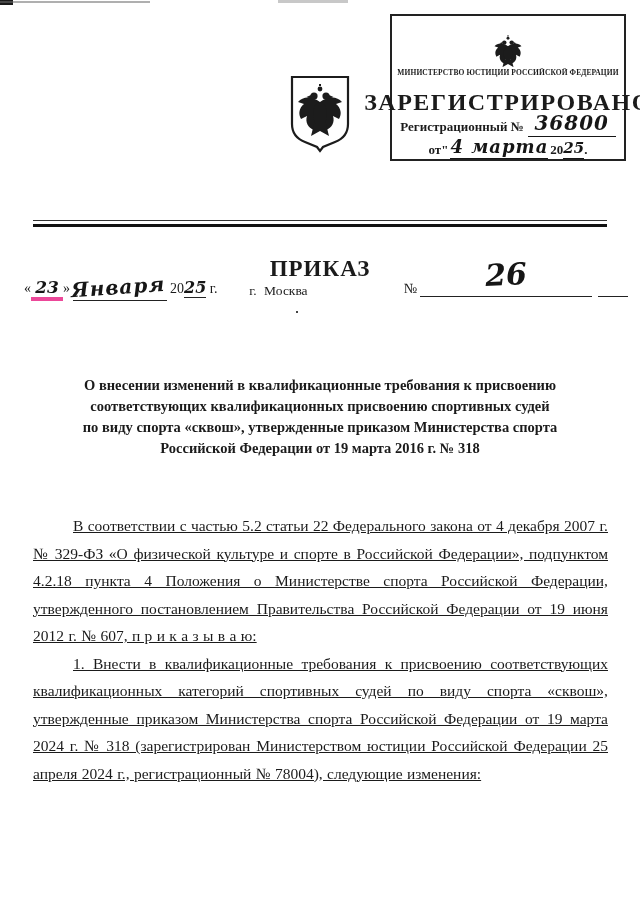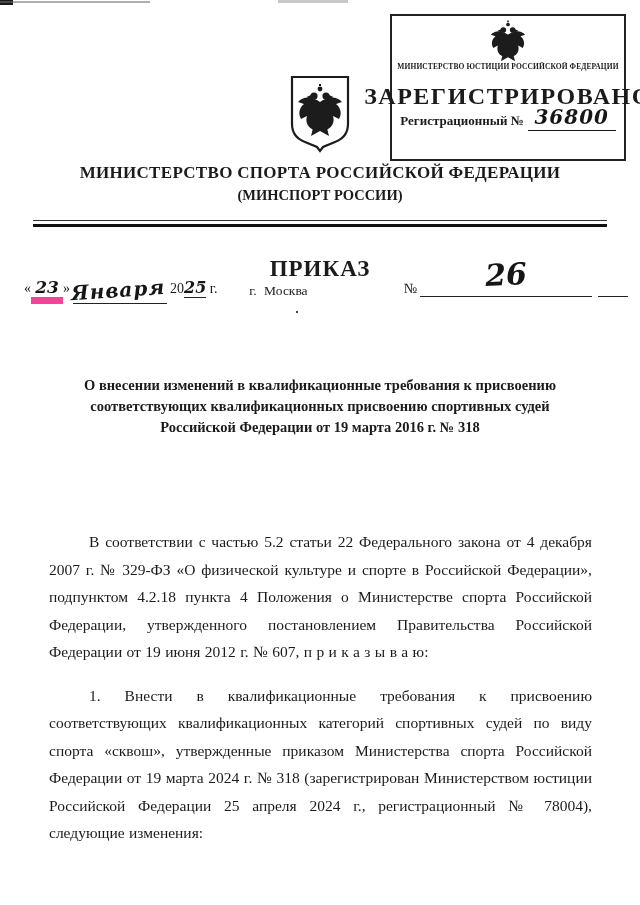--- a/index.html
+++ b/index.html
@@ -13,21 +13,21 @@
   
   .corner-mark { position:absolute; left:0; top:0; width:13px; height:5px; background:#1a1a1a; }
   .topline { position:absolute; left:0; top:1px; width:150px; height:2px; background:rgba(110,110,110,.55); }
   .topdash { position:absolute; left:278px; top:0; width:70px; height:3px; background:rgba(110,110,110,.38); }
   .dot { position:absolute; left:296px; top:311px; width:2px; height:2px; background:#444; }
 
   
   .stamp {
     position:absolute; left:390px; top:14px; width:236px; height:147px;
     border:2px solid #222; box-sizing:border-box;
-    display:flex; flex-direction:column; align-items:center; padding-top:3px;
+    display:flex; flex-direction:column; align-items:center; padding-top:18px;
   }
   .stamp-ministry { font-size:7.5px; font-weight:bold; white-space:nowrap; margin-top:1px; letter-spacing:.1px; }
   .stamp-registered { font-size:24px; font-weight:bold; letter-spacing:1.5px; margin-top:15px; line-height:20px; }
   .stamp-regline { font-size:13px; font-weight:bold; display:flex; align-items:flex-end; margin-top:1px; line-height:20px;justify-content:center;}
   .stamp-regnum-line { display:inline-block; width:88px; border-bottom:1.5px solid #161616; text-align:center; margin-left:4px; line-height:20px; }
   .stamp-regnum { font-size:20px; letter-spacing:1px; }
   .stamp-dateline { font-size:13px; font-weight:bold; display:flex; align-items:flex-end; line-height:19px; margin-top:1px; }
   .stamp-date-seg { display:inline-block; border-bottom:1.5px solid #161616; text-align:center; min-width:88px; line-height:18px; margin:0 2px; }
   .stamp-date { font-size:18px; letter-spacing:1px; }
   .stamp-yy-seg { display:inline-block; border-bottom:1.5px solid #161616; text-align:center; min-width:18px; line-height:18px; }
@@ -40,21 +40,21 @@
   .lh2 { font-size:14.5px; margin-top:4px; }
 
   .rule { position:absolute; left:33px; top:220px; width:574px; height:3px;
           border-top:1px solid #333; border-bottom:3px solid #111; }
 
   .order-title { position:absolute; left:33px; top:256px; width:574px; text-align:center;
                  font-size:23px; font-weight:bold; letter-spacing:1px; }
 
   
   .date-left { position:absolute; left:24px; top:279px; font-size:14px; white-space:nowrap; }
-  .day-line { display:inline-block; width:32px; border-bottom:7px solid #ec4899; text-align:center; line-height:16px; }
+  .day-line { display:inline-block; width:32px; border-bottom:4px solid #ec4899; text-align:center; line-height:16px; }
   .day-hw { font-size:17px; }
   .month-line { display:inline-block; width:94px; border-bottom:1px solid #222; position:relative; height:17px; vertical-align:bottom; margin:0 3px; }
   .month-hw { position:absolute; left:-2px; top:-8px; font-size:20px; white-space:nowrap; transform:rotate(-4deg); letter-spacing:1px; }
   .yy-line { display:inline-block; min-width:20px; border-bottom:1px solid #222; text-align:center; line-height:16px; }
   .yy-hw { font-size:16px; }
 
   .city { position:absolute; left:0; top:283px; width:557px; text-align:center; font-size:13.5px; word-spacing:4px; }
 
   .num-group { position:absolute; left:404px; top:279px; font-size:14px; white-space:nowrap; }
   .num-line { display:inline-block; width:172px; border-bottom:1px solid #222; position:relative; height:17px; vertical-align:bottom; margin-left:3px; }
@@ -62,21 +62,21 @@
   .num-line2 { display:inline-block; width:30px; border-bottom:1px solid #222; height:17px; vertical-align:bottom; margin-left:6px; }
 
   
   .subject { position:absolute; left:40px; top:375px; width:560px; text-align:center;
              font-weight:bold; font-size:14.5px; line-height:21px;font-family:Liberation Serif, serif; }
   .subject div { white-space:nowrap; }
 
   
   .body-text { position:absolute; left:33px; top:512px; width:575px;
                font-size:15.5px; line-height:27.5px; text-align:justify; word-spacing:.5px; }
-  .body-text p { margin:16px; text-indent:40px; }
+  .body-text p { margin:0; text-indent:40px;text-decoration:underline; }
 </style>
 </head>
 <body>
 
 <div class="page">
 
   <div class="corner-mark"></div>
   <div class="topline"></div>
   <div class="topdash"></div>
   <div class="dot"></div>
@@ -96,59 +96,68 @@
       </g>
     </svg>
     <div class="stamp-ministry">МИНИСТЕРСТВО ЮСТИЦИИ РОССИЙСКОЙ ФЕДЕРАЦИИ</div>
     <div class="stamp-registered">ЗАРЕГИСТРИРОВАНО</div>
     <div class="stamp-regline">
       <span>Регистрационный №</span>
       <span class="stamp-regnum-line">
         <span class="hw stamp-regnum">36800</span>
       </span>
     </div>
+    <div class="stamp-dateline">
+      <span>от</span>
+      <span>"</span>
+      <span class="stamp-date-seg">
+        <span class="hw stamp-date">4 марта</span>
+      </span>
+      <span>20</span>
+      <span class="stamp-yy-seg">
+        <span class="hw stamp-yy">25</span>
+      </span>
+      <span>.</span>
+    </div>
   </div>
 
   <svg class="emblem" width="66" height="82" viewBox="0 0 66 82">
     <path d="M5 3 H61 V50 Q61 63 48 68 L36 73 Q33 77 33 77 Q33 77 30 73 L18 68 Q5 63 5 50 Z" fill="#ffffff" stroke="#1c1c1c" stroke-width="2.2"></path>
     <g fill="#1c1c1c" transform="translate(33,40)">
       <path d="M0 -12 C-8 -18 -17 -18 -22 -12 L-16 -10 C-21 -6 -22 0 -19 5 L-13 2 C-15 8 -12 14 -6 16 L-3 8 C-2 10 2 10 3 8 L6 16 C12 14 15 8 13 2 L19 5 C22 0 21 -6 16 -10 L22 -12 C17 -18 8 -18 0 -12 Z"></path>
       <circle cx="-6" cy="-18" r="3.6"></circle>
         <circle cx="6" cy="-18" r="3.6"></circle>
       <path d="M-9 -19 l-4.5 2 4.5 2 z"></path>
         <path d="M9 -19 l4.5 2 -4.5 2 z"></path>
       <circle cx="0" cy="-25" r="2.4"></circle>
       <path d="M-1 -30 h2 v2 h-2 z"></path>
       <ellipse cx="0" cy="0" rx="7" ry="12"></ellipse>
       <path d="M-6 10 H6 L9 22 L0 17 L-9 22 Z"></path>
     </g>
   </svg>
 
-  <div class="letterhead">
-    <div class="lh1">МИНИСТЕРСТВО СПОРТА РОССИЙСКОЙ ФЕДЕРАЦИИ</div>
-    <div class="lh2">(МИНСПОРТ РОССИИ)</div>
-  </div>
 
   <div class="rule"></div>
 
   <div class="order-title">ПРИКАЗ</div>
 
   <div class="date-left">
     <span>«</span><span class="day-line"><span class="hw day-hw">23</span></span><span>»</span><span class="month-line"><span class="hw month-hw">Января</span></span><span>20</span><span class="yy-line"><span class="hw yy-hw">25</span></span> <span>г.</span>
   </div>
 
   <div class="city">г. Москва</div>
 
   <div class="num-group">
     <span>№</span><span class="num-line"><span class="hw num-hw">26</span></span><span class="num-line2"></span>
   </div>
 
   <div class="subject">
     <div>О внесении изменений в квалификационные требования к присвоению</div>
     <div>соответствующих квалификационных присвоению спортивных судей</div>
+    <div>по виду спорта «сквош», утвержденные приказом Министерства спорта</div>
     <div>Российской Федерации от 19 марта 2016 г. № 318</div>
   </div>
 
   <div class="body-text">
     <p>В соответствии с частью 5.2 статьи 22 Федерального закона от 4 декабря 2007 г. № 329-ФЗ «О физической культуре и спорте в Российской Федерации», подпунктом 4.2.18 пункта 4 Положения о Министерстве спорта Российской Федерации, утвержденного постановлением Правительства Российской Федерации от 19 июня 2012 г. № 607, п р и к а з ы в а ю:</p>
     <p>1. Внести в квалификационные требования к присвоению соответствующих квалификационных категорий спортивных судей по виду спорта «сквош», утвержденные приказом Министерства спорта Российской Федерации от 19 марта 2024 г. № 318 (зарегистрирован Министерством юстиции Российской Федерации 25 апреля 2024 г., регистрационный № 78004), следующие изменения:</p>
   </div>
 
 </div>
 

